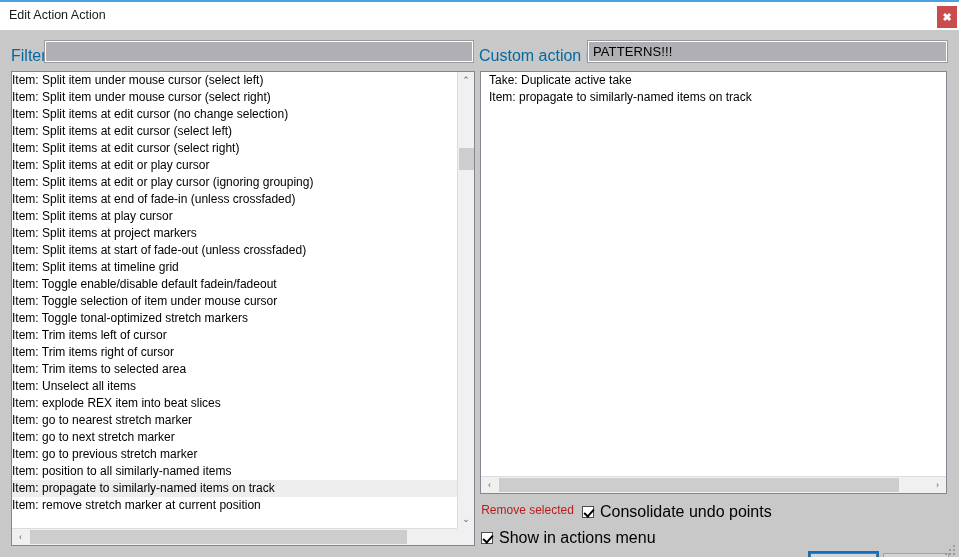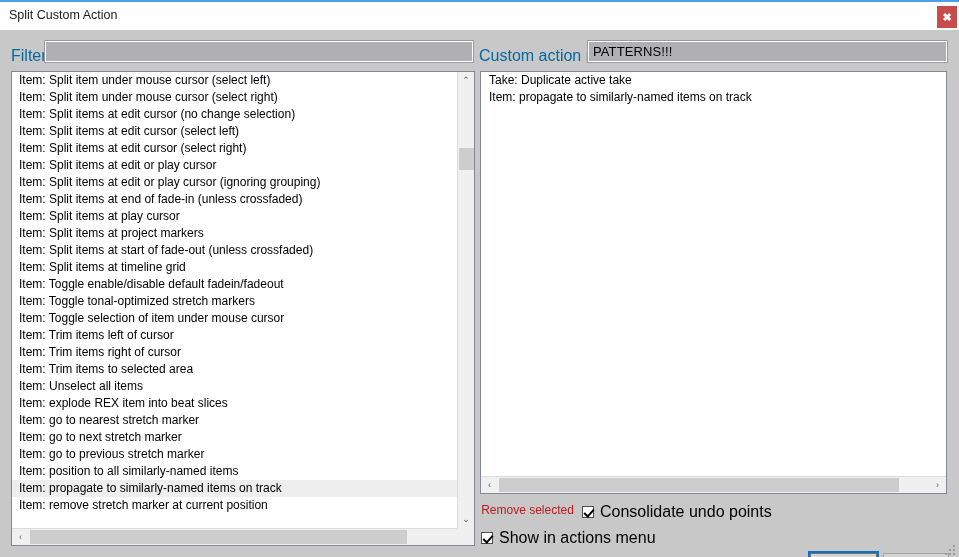--- a/index.html
+++ b/index.html
@@ -118,21 +118,20 @@
   }
   #actions-list-viewport {
     position: absolute;
     left: 0; top: 0;
     width: 446px; height: 456px;
     overflow: hidden;
   }
   .action-row {
     height: 17px;
     line-height: 17px;
-    padding-left: 7px;
     font-size: 12px;
     color: #000;
     white-space: nowrap;
     cursor: default;
     box-sizing: border-box;
   }
   .action-row.selected {
     background: #eeeeee;
   }
 
@@ -349,21 +348,21 @@
   }
 </style>
 </head>
 <body>
 
 <div id="window">
 
   <div id="accent-line"></div>
 
   <div id="titlebar">
-    <div id="title-text">Split Custom Action</div>
+    <div id="title-text">Edit Action Action</div>
     <div id="close-button">✖</div>
   </div>
 
   <div id="body-area">
 
     <div class="field-label" id="filter-label">Filter:</div>
     <input id="filter-input" type="text" placeholder="" style="">
 
     <div class="field-label" id="action-name-label">Custom action name:</div>
     <input id="action-name-input" type="text" value="PATTERNS!!!" style="">
@@ -376,22 +375,22 @@
           <div class="action-row">Item: Split items at edit cursor (select left)</div>
           <div class="action-row">Item: Split items at edit cursor (select right)</div>
           <div class="action-row">Item: Split items at edit or play cursor</div>
           <div class="action-row">Item: Split items at edit or play cursor (ignoring grouping)</div>
           <div class="action-row">Item: Split items at end of fade-in (unless crossfaded)</div>
           <div class="action-row">Item: Split items at play cursor</div>
           <div class="action-row">Item: Split items at project markers</div>
           <div class="action-row">Item: Split items at start of fade-out (unless crossfaded)</div>
           <div class="action-row">Item: Split items at timeline grid</div>
           <div class="action-row">Item: Toggle enable/disable default fadein/fadeout</div>
+          <div class="action-row">Item: Toggle selection of item under mouse cursor</div>
           <div class="action-row">Item: Toggle tonal-optimized stretch markers</div>
-          <div class="action-row">Item: Toggle selection of item under mouse cursor</div>
           <div class="action-row">Item: Trim items left of cursor</div>
           <div class="action-row">Item: Trim items right of cursor</div>
           <div class="action-row">Item: Trim items to selected area</div>
           <div class="action-row">Item: Unselect all items</div>
           <div class="action-row">Item: explode REX item into beat slices</div>
           <div class="action-row">Item: go to nearest stretch marker</div>
           <div class="action-row">Item: go to next stretch marker</div>
           <div class="action-row">Item: go to previous stretch marker</div>
           <div class="action-row">Item: position to all similarly-named items</div>
           <div class="action-row selected">Item: propagate to similarly-named items on track</div>

